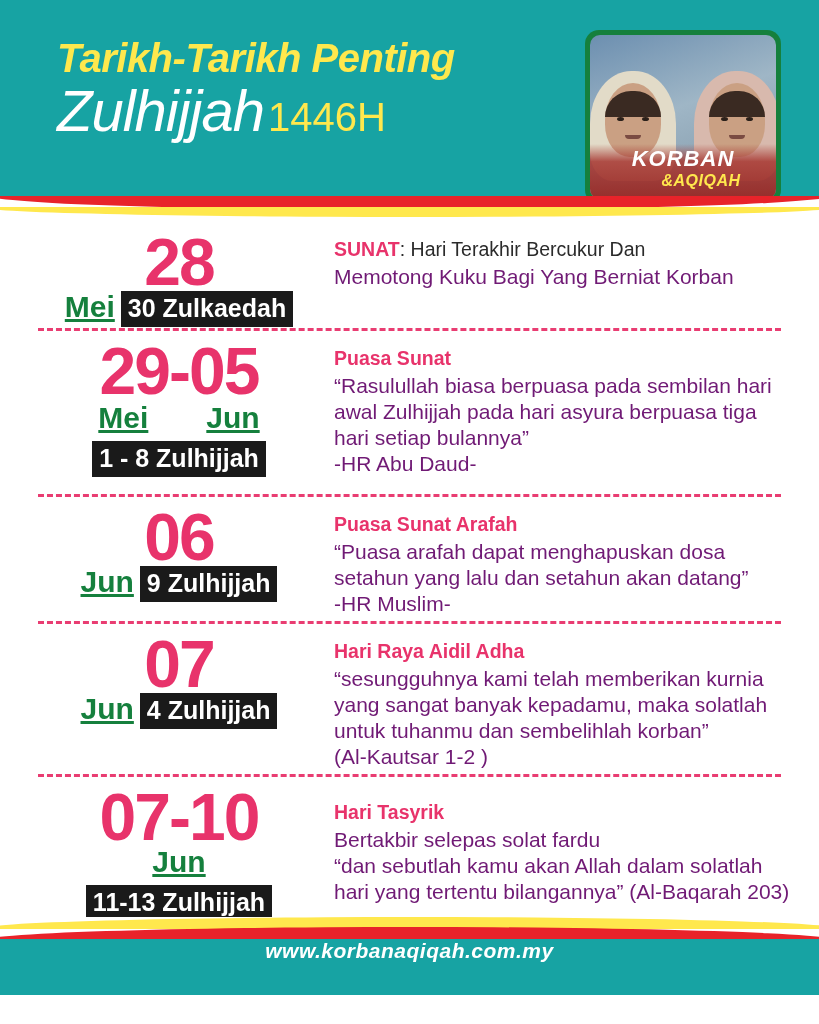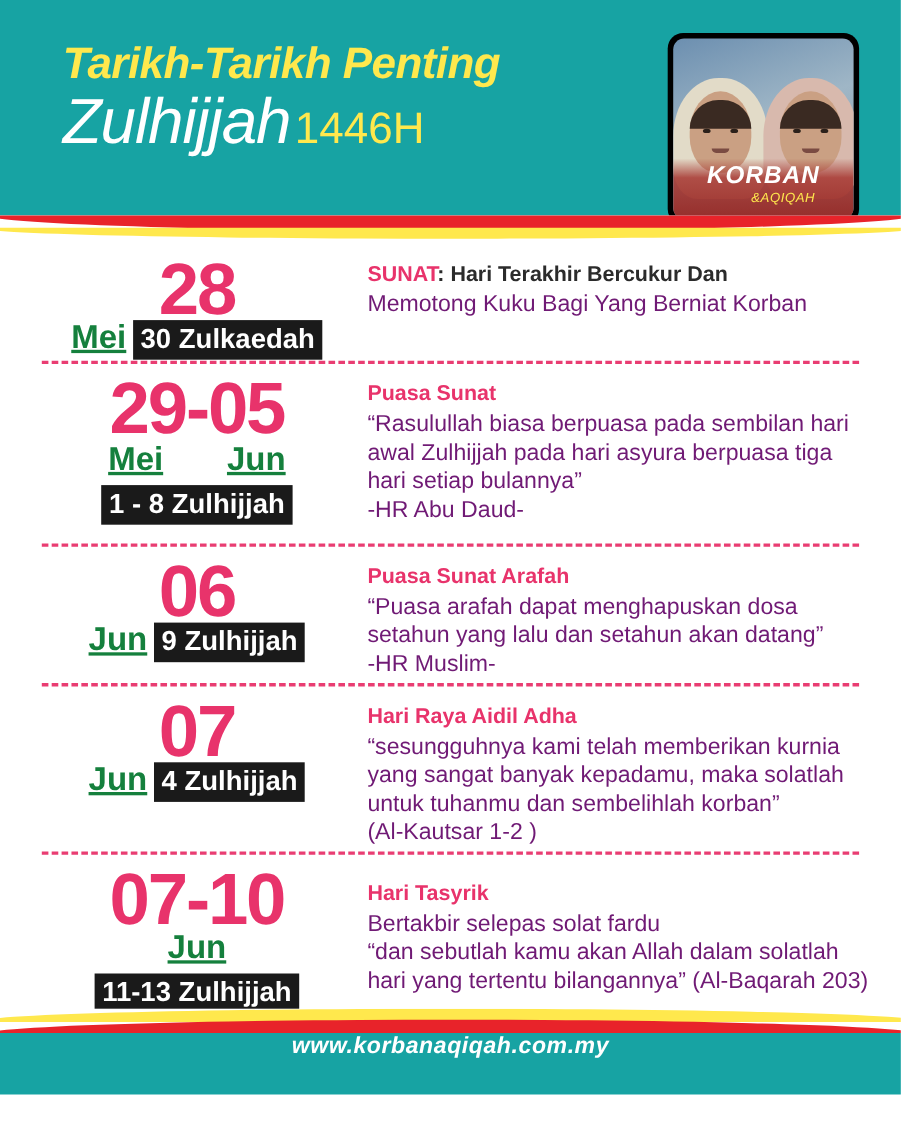--- a/index.html
+++ b/index.html
@@ -58,23 +58,23 @@
     color: #ffe84d;
     line-height: 48px;
     margin-left: 4px;
   }
 
   
   .logo {
     position: absolute;
     right: 38px;
     top: 30px;
-    width: 174px;
+    width: 196px;
     height: 174px;
-    background: #000000;
+    background: #15803d;
     border-radius: 14px;
     padding: 5px;
     overflow: hidden;
   }
   .logo-inner {
     position: relative;
     width: 100%;
     height: 100%;
     border-radius: 10px;
     overflow: hidden;
@@ -112,21 +112,21 @@
     left: 0; right: 0; bottom: 0;
     padding: 4px 0 8px 0;
     text-align: center;
     background: linear-gradient(to bottom, rgba(168,58,52,0) 0%, rgba(168,58,52,0.88) 32%, rgba(150,40,36,0.95) 100%);
   }
   .logo-label .l1 {
     font-size: 22px; font-weight: bold; font-style: italic; color: #ffffff;
     letter-spacing: 1px; line-height: 22px;
   }
   .logo-label .l2 {
-    font-size: 12px; font-weight: normal; font-style: italic; color: #ffe84d;
+    font-size: 16px; font-weight: bold; font-style: italic; color: #ffe84d;
     letter-spacing: 0.5px; line-height: 21px; margin-left: 36px;
   }
 
   
   .wave {
     position: relative;
     width: 819px;
     height: 26px;
     background: #ffffff;
     overflow: hidden;
@@ -209,21 +209,21 @@
   }
   .item-title {
     font-size: 19.5px;
     font-weight: bold;
     color: #e8336b;
     line-height: 26px;
     margin-bottom: 2px;
   }
   .item-title .plain {
     color: #2b2b2b;
-    font-weight: bold;
+    font-weight: normal;
   }
   .item-body {
     font-size: 21px;
     color: #701a75;
     line-height: 26px;
   }
   .item-body div { white-space: nowrap; }
 
   
   .footer-wave {

